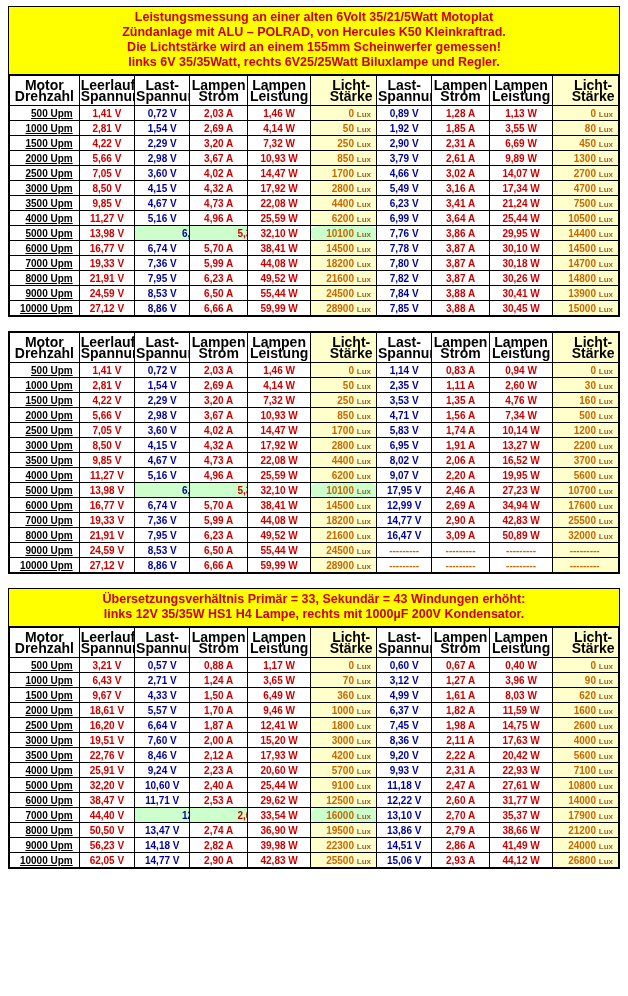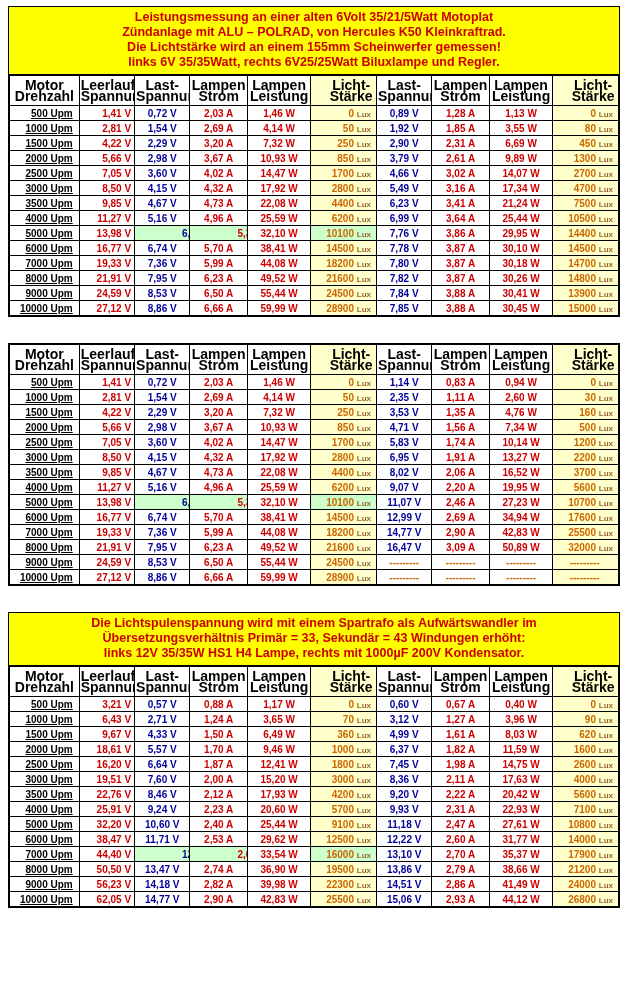--- a/index.html
+++ b/index.html
@@ -8,21 +8,21 @@
     background:#ffffff;
     font-family:"Liberation Sans", sans-serif;
     -webkit-font-smoothing:none;
   }
   .page{
     width:628px;
     box-sizing:border-box;
     padding:6px 8px 8px 8px;
   }
   .block{
-    margin-bottom:26px;
+    margin-bottom:14px;
     border:1px solid #000;
     background:#fef9c3;
   }
   .title{
     background:#ffff00;
     border-bottom:1px solid #000;
     text-align:center;
     padding:3px 4px 4px 4px;
     color:#cc0000;
     font-weight:bold;
@@ -48,29 +48,29 @@
   thead th{
     font-weight:bold;
     text-align:center;
     font-size:14px;
     line-height:11px;
     padding:2px 1px;
     height:30px;
     vertical-align:middle;
   }
   .c-rpm{width:68px;text-align:right;color:#000;font-weight:bold;}
-  .c-leer{width:54px;text-align:right;color:#cc0000;font-weight:bold;}
+  .c-leer{width:54px;text-align:center;color:#cc0000;font-weight:bold;}
   .c-last{width:54px;text-align:center;color:#000099;font-weight:bold;}
   .c-strom{width:56px;text-align:center;color:#cc0000;font-weight:bold;}
   .c-leist{width:62px;text-align:center;color:#cc0000;font-weight:bold;}
   .c-lux{width:64px;text-align:right;color:#cc6600;font-weight:bold;background:#ffffcc;}
   .c-lux .u{color:#996633;font-size:8px;font-weight:bold;}
   th.h-lux{background:#ffffcc;padding-left:16px;}
   .hl-green{background:#ccffcc;padding-left:47px;}
-  .hl-lux-green{background:#ccffcc;}
+  .hl-lux-green{background:#ccffcc;border-radius:6px;}
   .dash{color:#cc6600;text-align:center;font-weight:bold;}
   td.c-rpm{padding-right:6px;text-decoration:underline;}
   td.c-lux{padding-right:5px;}
 </style>
 </head>
 <body>
 
 <div class="page">
   <div id="blocks-root">
       <div class="block">
@@ -440,21 +440,21 @@
               <td class="c-leist">19,95 W</td>
               <td class="c-lux">5600 <span class="u">Lux</span></td>
             </tr>
             <tr>
               <td class="c-rpm">5000 Upm</td>
               <td class="c-leer">13,98 V</td>
               <td class="c-last hl-green">6,00 V</td>
               <td class="c-strom hl-green">5,35 A</td>
               <td class="c-leist">32,10 W</td>
               <td class="c-lux hl-lux-green">10100 <span class="u">Lux</span></td>
-              <td class="c-last">11,07 V</td>
+              <td class="c-last">17,95 V</td>
               <td class="c-strom">2,46 A</td>
               <td class="c-leist">27,23 W</td>
               <td class="c-lux">10700 <span class="u">Lux</span></td>
             </tr>
             <tr>
               <td class="c-rpm">6000 Upm</td>
               <td class="c-leer">16,77 V</td>
               <td class="c-last">6,74 V</td>
               <td class="c-strom">5,70 A</td>
               <td class="c-leist">38,41 W</td>
@@ -510,21 +510,20 @@
               <td class="c-last dash">---------</td>
               <td class="c-strom dash">---------</td>
               <td class="c-leist dash">---------</td>
               <td class="c-lux dash">---------</td>
             </tr>
           </tbody>
         </table>
       </div>
       <div class="block">
         <div class="title">
-          <div>Die Lichtspulenspannung wird mit einem Spartrafo als Aufwärtswandler im</div>
           <div>Übersetzungsverhältnis  Primär = 33,  Sekundär = 43 Windungen erhöht:</div>
           <div>links 12V 35/35W HS1 H4 Lampe,  rechts mit 1000µF 200V Kondensator.</div>
         </div>
         <table>
           <thead>
             <tr>
               <th class="" style="width: 68px;">
                 <div>Motor</div>
                 <div>Drehzahl</div>
               </th>

